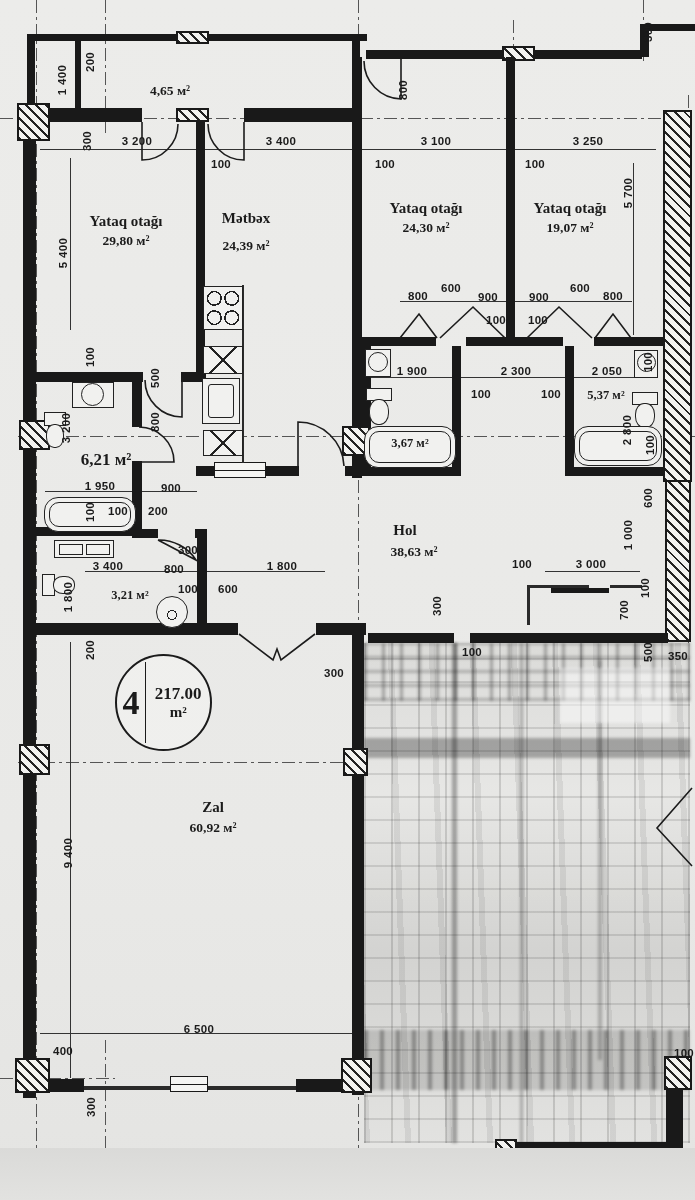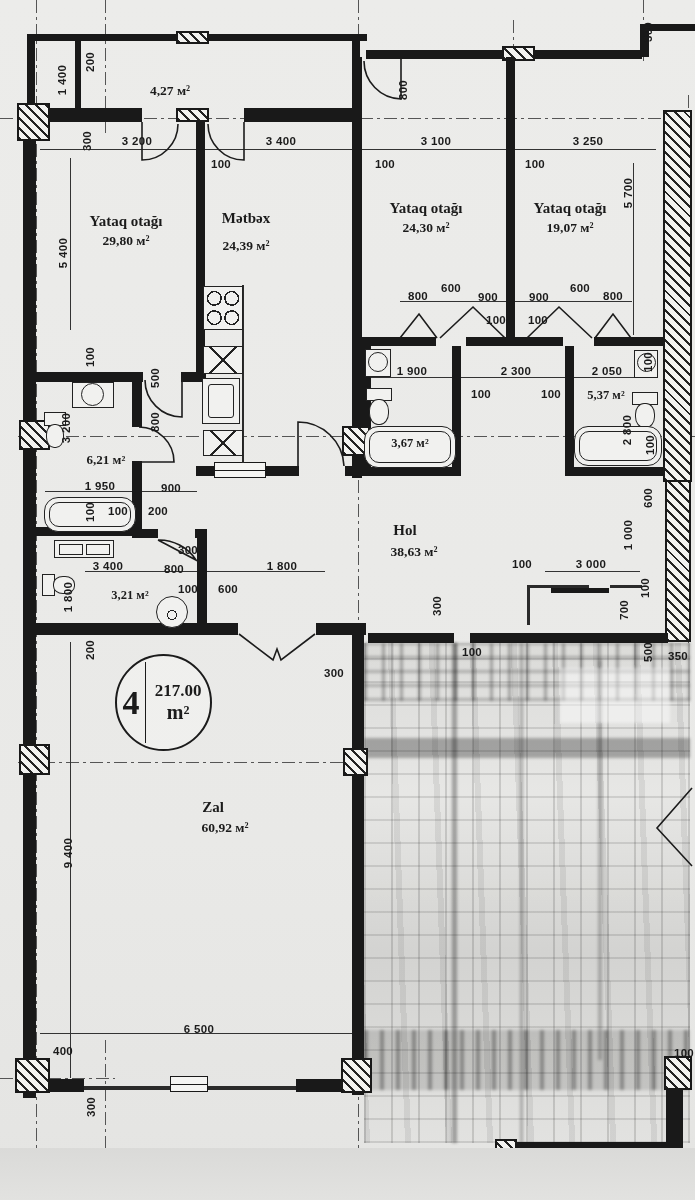--- a/index.html
+++ b/index.html
@@ -31,21 +31,21 @@
           linear-gradient(45deg,transparent calc(50% - 0.8px),#222 calc(50% - 0.8px) calc(50% + 0.8px),transparent calc(50% + 0.8px)),
           linear-gradient(-45deg,transparent calc(50% - 0.8px),#222 calc(50% - 0.8px) calc(50% + 0.8px),transparent calc(50% + 0.8px));}
   .stamp{position:absolute;left:115px;top:654px;width:97px;height:97px;border:2px solid #1b1b1b;
          border-radius:50%;background:rgba(245,245,243,.5);display:flex;align-items:stretch;box-sizing:border-box;}
   .stamp .num{flex:0 0 30%;display:flex;align-items:center;justify-content:center;
               font-family:"Liberation Serif",serif;font-size:34px;font-weight:bold;}
   .stamp .div{width:1.5px;background:#1b1b1b;margin:6px 0;}
   .stamp .right{flex:1;display:flex;flex-direction:column;align-items:center;justify-content:center;
                 font-family:"Liberation Serif",serif;font-weight:bold;}
   .stamp .area{font-size:17px;}
-  .stamp .unit{font-size:20px;}
+  .stamp .unit{font-size:15px;}
   .smudge{position:absolute;left:364px;top:643px;width:326px;height:500px;
      background:
        repeating-linear-gradient(90deg,rgba(40,40,40,.16) 0 2px,transparent 2px 27px),
        repeating-linear-gradient(0deg,rgba(40,40,40,.13) 0 2px,transparent 2px 23px),
        repeating-linear-gradient(88deg,rgba(0,0,0,.07) 0 6px,transparent 6px 41px),
        linear-gradient(180deg,#d7d7d5,#e3e3e1 30%,#d0d0ce 62%,#dededc);
      filter:blur(.6px) contrast(1.04);}
   .band{position:absolute;filter:blur(1.5px);}
   svg.doors{position:absolute;left:0;top:0;pointer-events:none;}
   .footer{position:absolute;left:0;top:1148px;width:695px;height:52px;
@@ -225,37 +225,37 @@
 
   <div class="stamp">
     <div class="num">4</div>
     <div class="div"></div>
     <div class="right">
       <span class="area">217.00</span>
       <span class="unit">m²</span>
     </div>
   </div>
 
-  <div class="rarea" style="left:170px;top:91px">4,27 м²</div>
+  <div class="rarea" style="left:170px;top:91px">4,65 м²</div>
   <div class="rname" style="left:126px;top:221px">Yataq otağı</div>
   <div class="rarea" style="left:126px;top:241px">29,80 м²</div>
   <div class="rname" style="left:246px;top:218px">Mətbəx</div>
   <div class="rarea" style="left:246px;top:246px">24,39 м²</div>
   <div class="rname" style="left:426px;top:208px">Yataq otağı</div>
   <div class="rarea" style="left:426px;top:228px">24,30 м²</div>
   <div class="rname" style="left:570px;top:208px">Yataq otağı</div>
   <div class="rarea" style="left:570px;top:228px">19,07 м²</div>
-  <div class="rarea" style="left:106px;top:460px;font-size:13px">6,21 м²</div>
+  <div class="rarea" style="left:106px;top:460px;font-size:17px">6,21 м²</div>
   <div class="rarea" style="left:410px;top:443px;font-size:12.5px">3,67 м²</div>
   <div class="rarea" style="left:606px;top:395px;font-size:12.5px">5,37 м²</div>
   <div class="rarea" style="left:130px;top:595px;font-size:12.5px">3,21 м²</div>
   <div class="rname" style="left:405px;top:530px">Hol</div>
   <div class="rarea" style="left:414px;top:552px">38,63 м²</div>
   <div class="rname" style="left:213px;top:807px">Zal</div>
-  <div class="rarea" style="left:225px;top:828px">60,92 м²</div>
+  <div class="rarea" style="left:213px;top:828px">60,92 м²</div>
 
   <div class="dim v" style="left:62px;top:80px">1 400</div>
   <div class="dim v" style="left:90px;top:62px">200</div>
   <div class="dim v" style="left:403px;top:90px">800</div>
   <div class="dim v" style="left:648px;top:32px">300</div>
   <div class="dim v" style="left:87px;top:141px">300</div>
   <div class="dim" style="left:137px;top:141px">3 200</div>
   <div class="dim" style="left:281px;top:141px">3 400</div>
   <div class="dim" style="left:436px;top:141px">3 100</div>
   <div class="dim" style="left:588px;top:141px">3 250</div>

